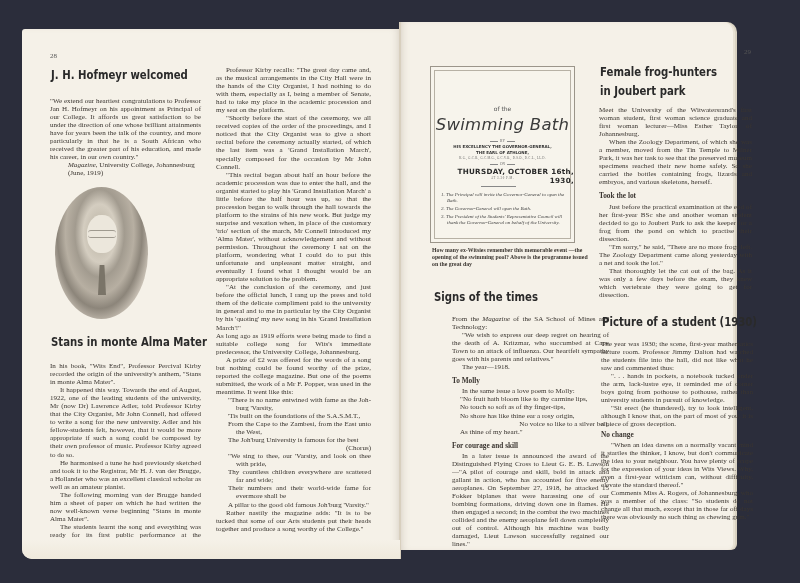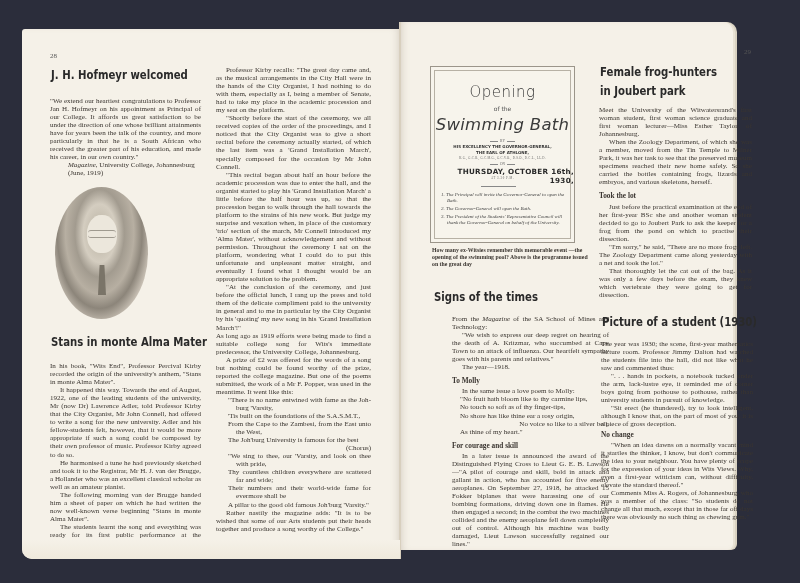--- a/index.html
+++ b/index.html
@@ -89,30 +89,29 @@
     <p>"There is no name entwined with fame as the Joh-burg 'Varsity,</p>
     <p>'Tis built on the foundations of the S.A.S.M.T.,</p>
     <p>From the Cape to the Zambesi, from the East unto the West,</p>
     <p>The Joh'burg University is famous for the best</p>
     <p class="center">(Chorus)</p>
     <p>"We sing to thee, our 'Varsity, and look on thee with pride,</p>
     <p>Thy countless children everywhere are scattered far and wide;</p>
     <p>Their numbers and their world-wide fame for evermore shall be</p>
     <p>A pillar to the good old famous Joh'burg 'Varsity."</p>
   </div>
-  <p>Rather nastily the magazine adds: "It is to be wished that some of our Arts students put their heads together and produce a song worthy of the College."</p>
+  <p>Rather nastily the magazine adds: "It is to be tucked that some of our Arts students put their heads together and produce a song worthy of the College."</p>
 </div>
 
 <div class="shadow-edge"></div>
 
 <div class="pagenum" style="left:744px;top:48px;">29</div>
 
 <div class="program">
   <div class="program-inner"></div>
-  <div class="prog-t1">Opening</div>
   <div class="prog-t2">of the</div>
   <div class="prog-t3">Swimming Bath</div>
   <div class="prog-by"><span class="dash"></span><span>BY</span><span class="dash"></span></div>
   <div class="prog-he">HIS EXCELLENCY THE GOVERNOR-GENERAL,</div>
   <div class="prog-earl">THE EARL OF ATHLONE,</div>
   <div class="prog-hon">K.G., G.C.B., G.C.M.G., G.C.V.O., D.S.O., D.C.L., LL.D.</div>
   <div class="prog-on"><span class="dash"></span><span>ON</span><span class="dash"></span></div>
   <div class="prog-date">THURSDAY, OCTOBER 16th, 1930,</div>
   <div class="prog-time">AT 3.30 P.M.</div>
   <div class="prog-rule"></div>

